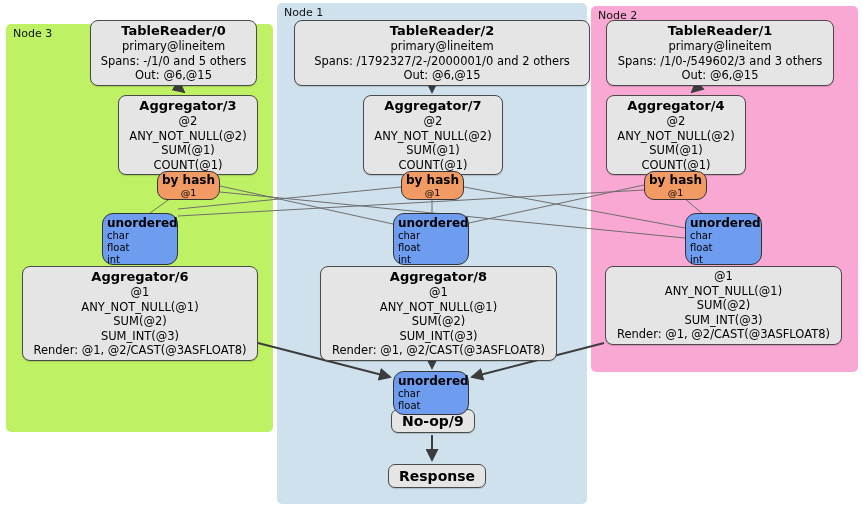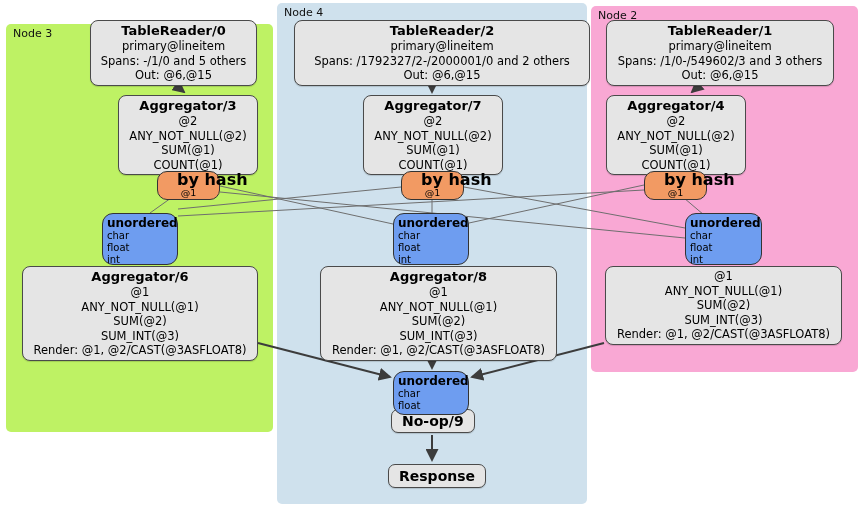--- a/index.html
+++ b/index.html
@@ -17,42 +17,42 @@
     background:#e5e5e5; text-align:center; padding:2px 5px;
     box-shadow:0 1px 1px rgba(0,0,0,0.15);
   }
   .box .title { font-weight:bold; font-size:13px; line-height:16px; white-space:nowrap; }
   .box .line  { font-size:11.5px; line-height:14.5px; white-space:nowrap; }
   .router {
     position:absolute; box-sizing:border-box; z-index:3;
     border:1px solid #333; border-radius:10px;
     background:#f29a63; text-align:center; padding:1px 4px;
   }
-  .router .title { font-weight:bold; font-size:16px; line-height:14px; white-space:nowrap;margin-left:15px; }
+  .router .title { font-weight:bold; font-size:12px; line-height:14px; white-space:nowrap; }
   .router .line  { font-size:9.5px;  line-height:11px; white-space:nowrap; }
   .sync {
     position:absolute; box-sizing:border-box; z-index:3;
     border:1px solid #333; border-radius:11px;
     background:#6e9df0; padding:2px 4px;
   }
   .sync .title { font-weight:bold; font-size:12px; line-height:14px; white-space:nowrap; }
   .sync .line  { font-size:10px;   line-height:12px; white-space:nowrap; }
   .endbox { padding:2px 10px; border-radius:7px; }
   .endbox .title { font-size:14px; line-height:18px; }
 </style>
 </head>
 <body>
 
 <div class="canvas">
 
   <div class="region" style="left:6px;top:24px;width:267px;height:408px;background:#bef264;">
     <span class="region-label">Node 3</span>
   </div>
   <div class="region" style="left:277px;top:3px;width:310px;height:501px;background:#cfe1ed;">
-    <span class="region-label">Node 4</span>
+    <span class="region-label">Node 1</span>
   </div>
   <div class="region" style="left:591px;top:6px;width:267px;height:366px;background:#f9a8d4;">
     <span class="region-label">Node 2</span>
   </div>
 
   <svg class="edges" width="863" height="510">
     <defs>
       <marker id="arrow" viewBox="0 0 10 10" refX="8.5" refY="5" markerWidth="6.5" markerHeight="6.5" orient="auto">
         <path d="M0,0 L10,5 L0,10 z" fill="#3c3c3c"></path>
       </marker>

